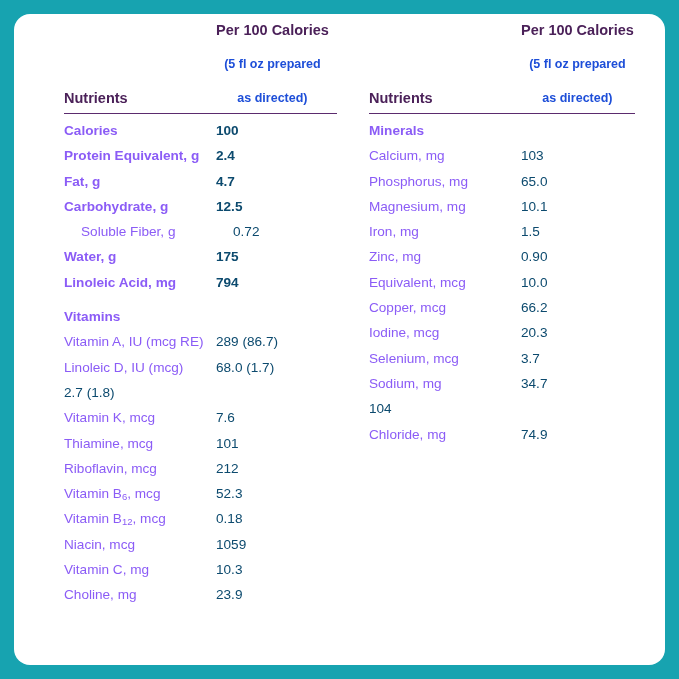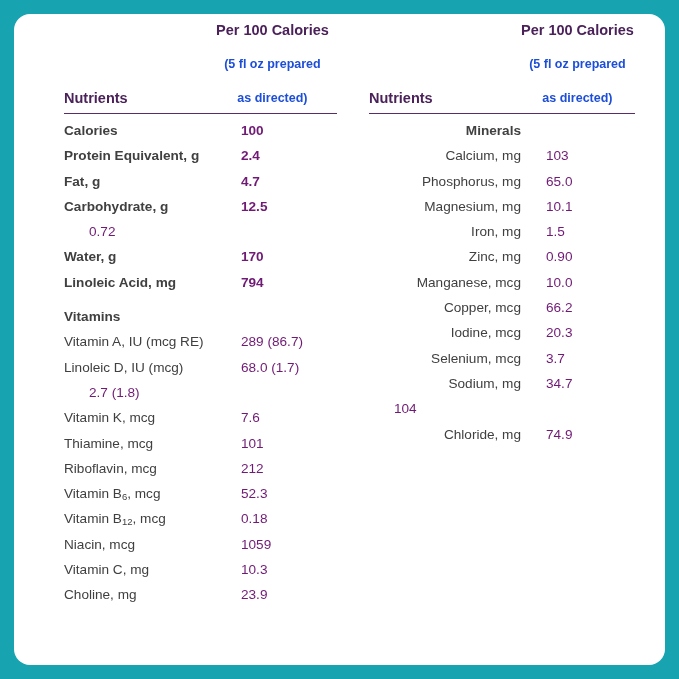--- a/index.html
+++ b/index.html
@@ -77,33 +77,31 @@
     padding-top: 9px;
   }
   .row {
     display: flex;
     flex-direction: row;
     align-items: baseline;
     height: 25.3px;
   }
   .r-name {
     width: 152px;
-    color: #404040;
+    color: #8b5cf6;
     font-size: 13.6px;
     white-space: nowrap;
   }
   .col-right .r-name {
     width: 152px;
-    text-align: right;
   }
   .r-val {
-    color: #701a75;
+    color: #0c4a6e;
     font-size: 13.6px;
     white-space: nowrap;
-    margin-left: 25px;
   }
   .bold .r-name, .bold .r-val {
     font-weight: bold;
   }
   .section .r-name {
     font-weight: bold;
   }
   .indent .r-name {
     padding-left: 17px;
   }
@@ -143,25 +141,26 @@
           </div>
           <div class="row bold">
             <div class="r-name">Fat, g</div>
             <div class="r-val">4.7</div>
           </div>
           <div class="row bold">
             <div class="r-name">Carbohydrate, g</div>
             <div class="r-val">12.5</div>
           </div>
           <div class="row indent">
+            <div class="r-name">Soluble Fiber, g</div>
             <div class="r-val">0.72</div>
           </div>
           <div class="row bold">
             <div class="r-name">Water, g</div>
-            <div class="r-val">170</div>
+            <div class="r-val">175</div>
           </div>
           <div class="row bold">
             <div class="r-name">Linoleic Acid, mg</div>
             <div class="r-val">794</div>
           </div>
           <div class="spacer"></div>
           <div class="row section">
             <div class="r-name">Vitamins</div>
             <div class="r-val"></div>
           </div>
@@ -239,21 +238,21 @@
           </div>
           <div class="row">
             <div class="r-name">Iron, mg</div>
             <div class="r-val">1.5</div>
           </div>
           <div class="row">
             <div class="r-name">Zinc, mg</div>
             <div class="r-val">0.90</div>
           </div>
           <div class="row">
-            <div class="r-name">Manganese, mcg</div>
+            <div class="r-name">Equivalent, mcg</div>
             <div class="r-val">10.0</div>
           </div>
           <div class="row">
             <div class="r-name">Copper, mcg</div>
             <div class="r-val">66.2</div>
           </div>
           <div class="row">
             <div class="r-name">Iodine, mcg</div>
             <div class="r-val">20.3</div>
           </div>

